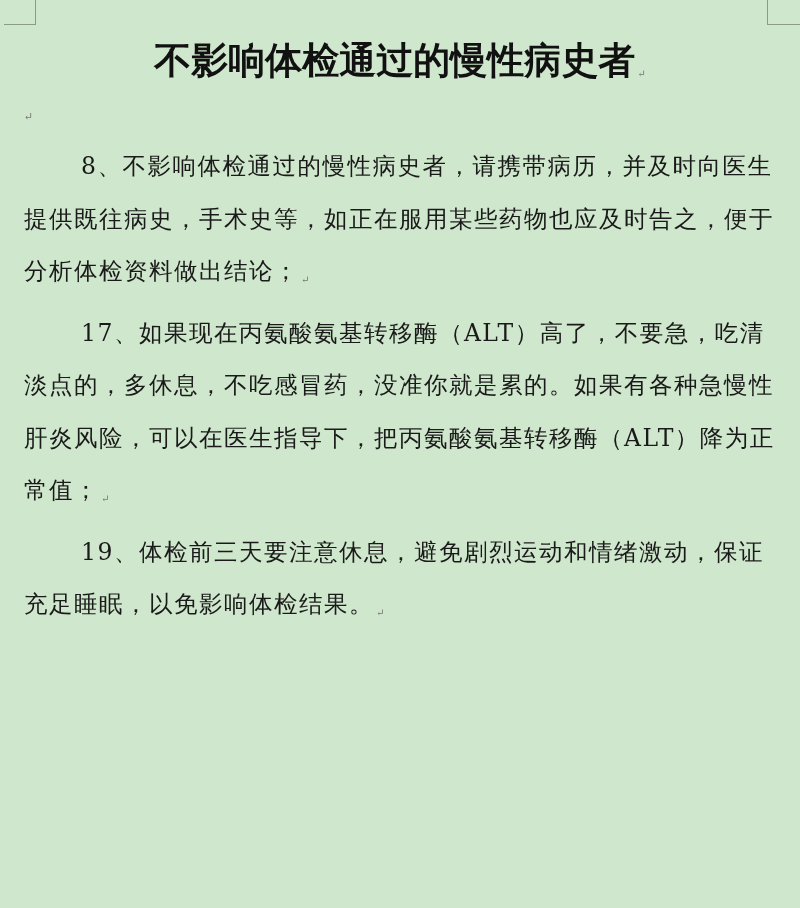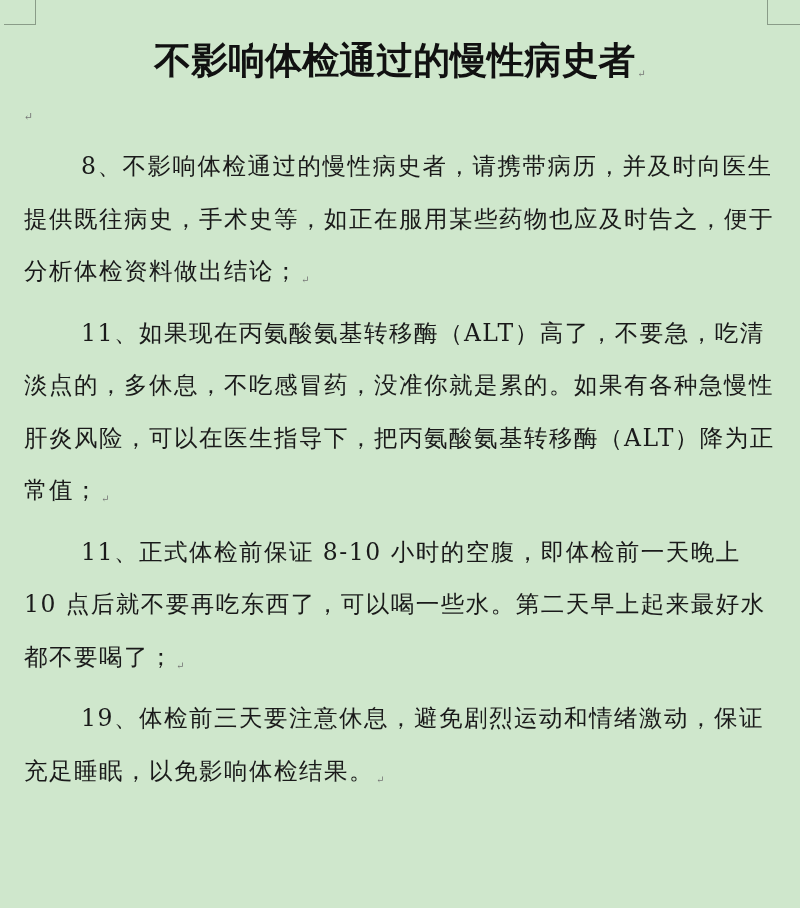--- a/index.html
+++ b/index.html
@@ -32,16 +32,15 @@
 
 <div class="crop crop-tl"></div>
 <div class="crop crop-tr"></div>
 
 <div class="title"><span>不影响体检通过的慢性病史者</span><span class="pmark">↵</span></div>
 
 <div class="empty-para">↵</div>
 
 <div class="body-text">
   <p class="para"><span>8、不影响体检通过的慢性病史者，请携带病历，并及时向医生提供既往病史，手术史等，如正在服用某些药物也应及时告之，便于分析体检资料做出结论；</span><span class="pmark">↵</span></p>
-  <p class="para"><span>11、如果现在丙氨酸氨基转移酶（ALT）高了，不要急，吃清淡点的，多休息，不吃感冒药，没准你就是累的。如果有各种急慢性肝炎风险，可以在医生指导下，把丙氨酸氨基转移酶（ALT）降为正常值；</span><span class="pmark">↵</span></p>
-  <p class="para"><span>11、正式体检前保证 8-10 小时的空腹，即体检前一天晚上 10 点后就不要再吃东西了，可以喝一些水。第二天早上起来最好水都不要喝了；</span><span class="pmark">↵</span></p>
+  <p class="para"><span>17、如果现在丙氨酸氨基转移酶（ALT）高了，不要急，吃清淡点的，多休息，不吃感冒药，没准你就是累的。如果有各种急慢性肝炎风险，可以在医生指导下，把丙氨酸氨基转移酶（ALT）降为正常值；</span><span class="pmark">↵</span></p>
   <p class="para"><span>19、体检前三天要注意休息，避免剧烈运动和情绪激动，保证充足睡眠，以免影响体检结果。</span><span class="pmark">↵</span></p>
 </div>
 
 </body></html>

